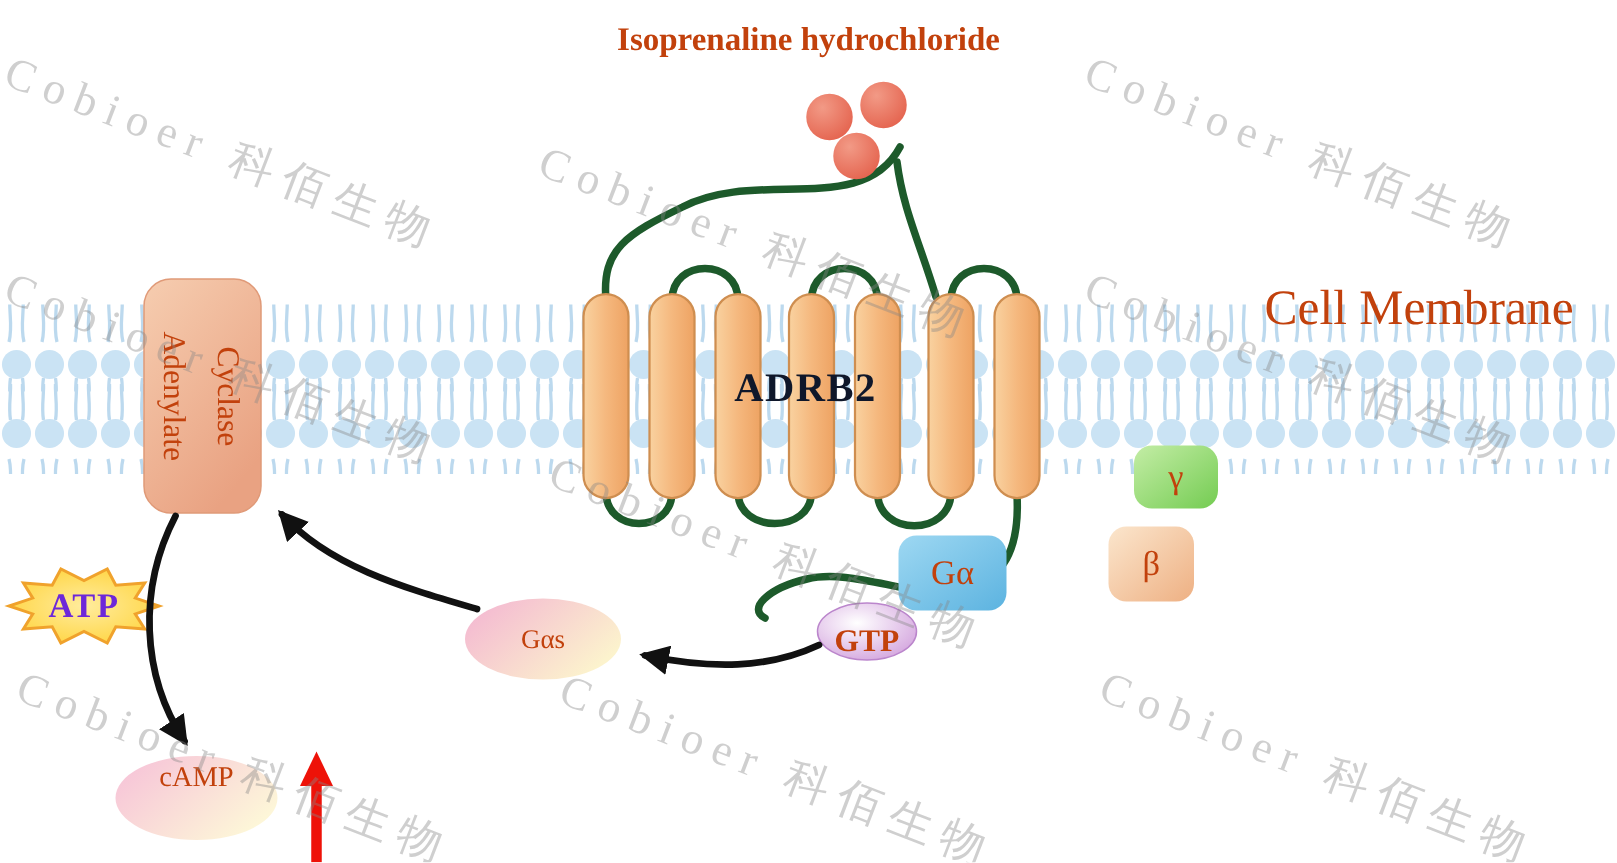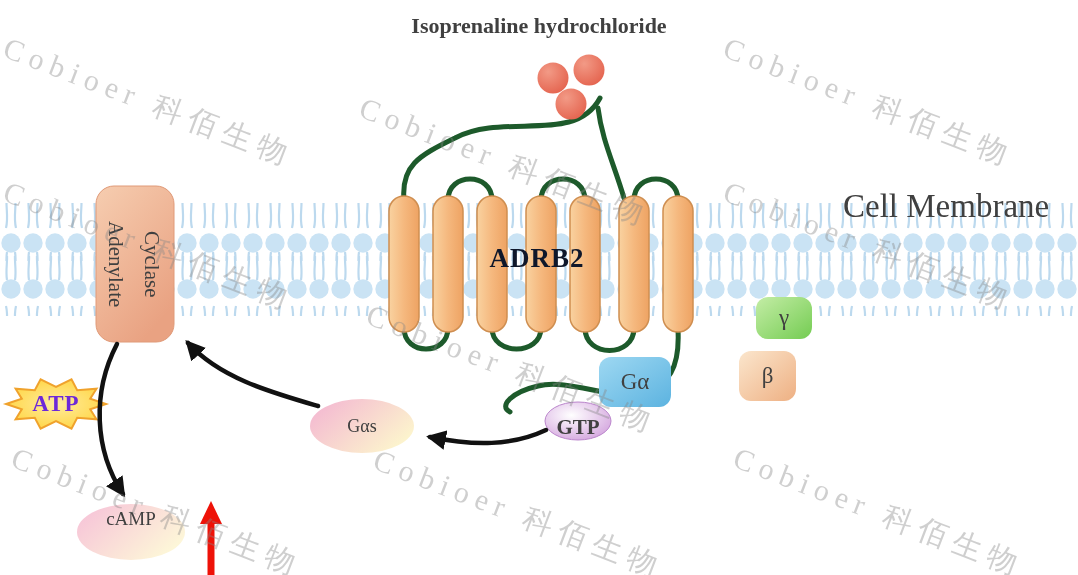--- a/index.html
+++ b/index.html
@@ -3,21 +3,21 @@
 <meta charset="utf-8">
 <style>
   * { margin:0; padding:0; box-sizing:border-box; }
   html,body { background:#ffffff; }
   .stage {
     position:relative; width:1078px; height:575px; overflow:hidden;
     background:#ffffff; font-family:"Liberation Serif", serif;
   }
   .layer { position:absolute; left:0; top:0; width:1078px; height:575px; z-index:1; }
 
-  .label { position:absolute; color:#404040; z-index:10; white-space:nowrap; }
+  .label { position:absolute; color:#c2410c; z-index:10; white-space:nowrap; }
   .chip  { display:flex; align-items:center; justify-content:center; }
 
   .title { left:0; right:0; top:13px; text-align:center; font-size:22px; font-weight:bold; }
   .cell-membrane { left:843px; top:188px; font-size:33px; }
   .cytoplasm     { left:903px; top:313px; font-size:27px; }
   .adrb2 { left:467px; top:243px; width:140px; text-align:center;
            font-size:27px; font-weight:bold; color:#0f172a; letter-spacing:1px; }
 
   .ac { left:96px; top:186px; width:78px; height:156px;
         writing-mode:vertical-lr; text-orientation:mixed;

